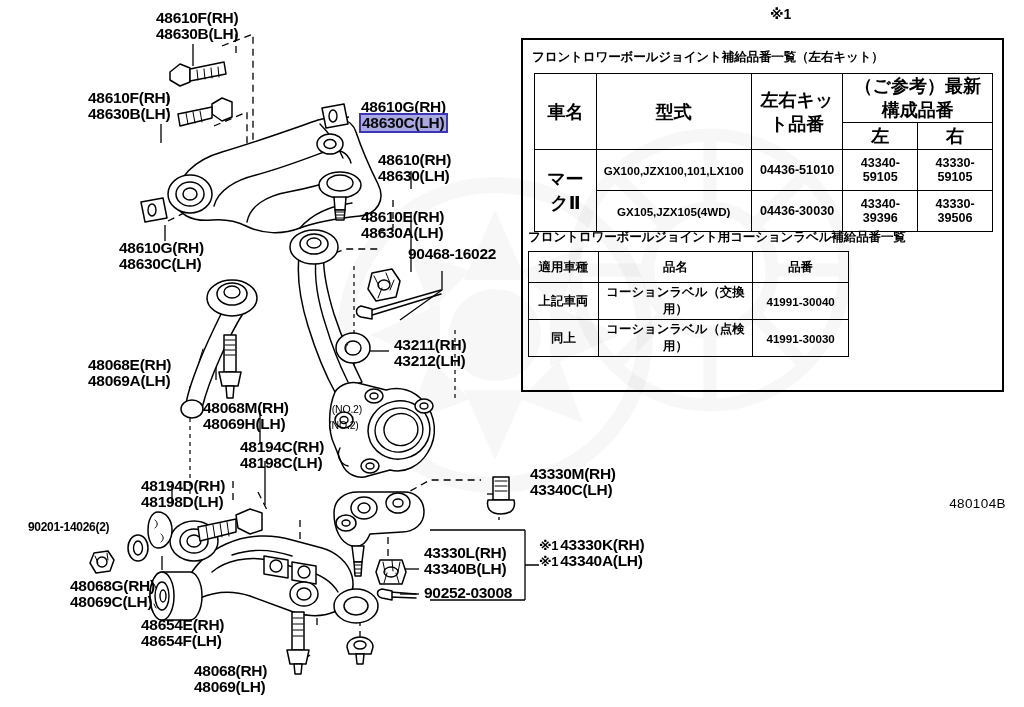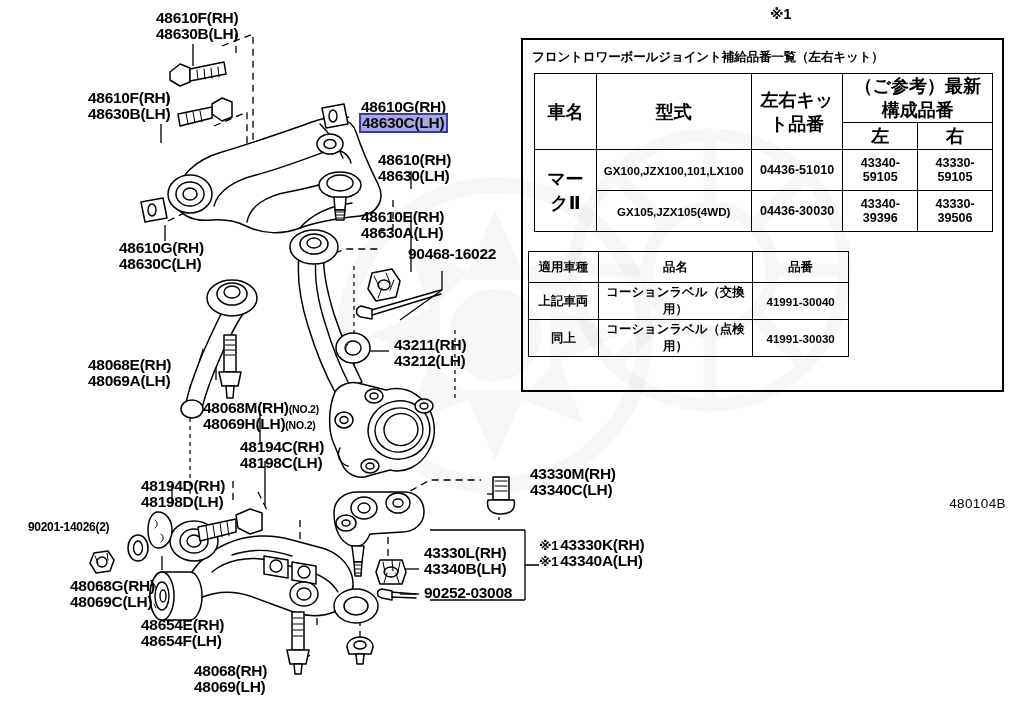--- a/index.html
+++ b/index.html
@@ -11,21 +11,21 @@
   #stage{position:absolute;inset:0;width:1024px;height:525px;}
 
   
   .wm{position:absolute;opacity:.055;pointer-events:none;}
 
   
   .lbl{position:absolute;white-space:nowrap;font-weight:bold;letter-spacing:-0.3px;}
   .lbl .ln{display:block;line-height:1.02;}
   .sz16{font-size:15.5px;}
   .sz15{font-size:12px;}
-  .small{font-size:10.5px;font-weight:bold;letter-spacing:-0.2px;}
+  .small{font-size:10.5px;font-weight:normal;letter-spacing:-0.2px;padding-left:43px;}
   .ref{font-size:13px;font-weight:bold;padding-right:2px;}
   .hl{background:#a9a8e0;outline:2px solid #3b35b8;color:#0a0a0a;padding:0 1px;}
 
   
   #panel{
     position:absolute;left:521px;top:38px;width:483px;height:354px;
     border:2px solid #000;background:transparent;box-sizing:border-box;
   }
   .star-top{position:absolute;left:770px;top:6px;font-size:14px;font-weight:bold;}
   .tcap{position:absolute;font-size:12.6px;font-weight:bold;white-space:nowrap;letter-spacing:-0.2px;}
@@ -518,20 +518,21 @@
       </tr>
       <tr>
         <td style="height:40px">GX105,JZX105(4WD)</td>
         <td class="big">04436-30030</td>
         <td class="big">43340-39396</td>
         <td class="big">43330-39506</td>
       </tr>
     </tbody>
   </table>
 
+  <div class="tcap" style="left:528px;top:229px">フロントロワーボールジョイント用コーションラベル補給品番一覧</div>
 
   <table class="pt" id="tbl2">
     <colgroup>
         <col style="width:70px">
         <col style="width:155px">
         <col style="width:96px">
       </colgroup>
     <tbody>
       <tr>
         <td class="jp" style="height:30px">適用車種</td>

